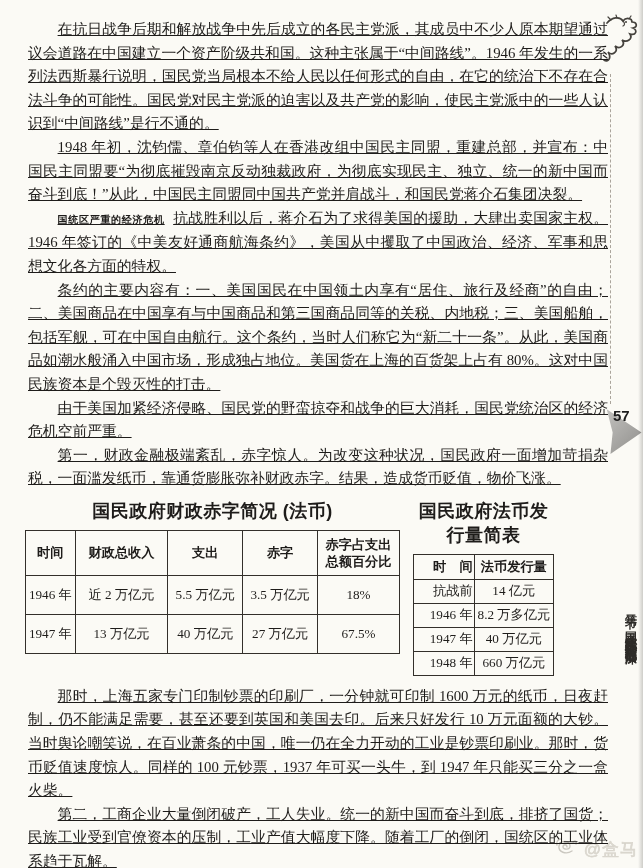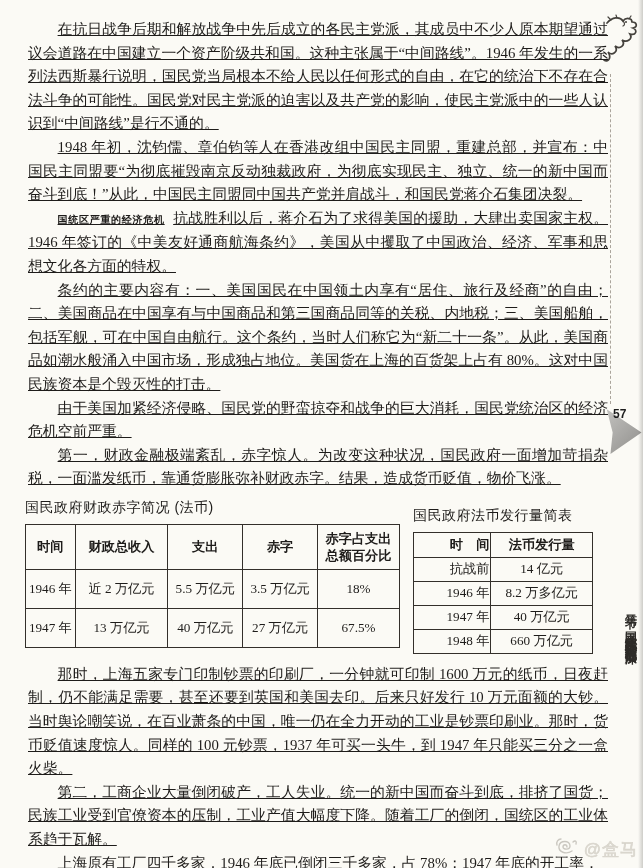--- a/index.html
+++ b/index.html
@@ -13,48 +13,48 @@
   }
   .content{position:absolute;left:28px;top:18px;width:580px;}
   .para{font-size:14.8px;line-height:23.6px;text-align:justify;text-indent:2em;margin:0;text-decoration:underline;}
   .section-heading{
     font-family:"Liberation Sans","DejaVu Sans",sans-serif;font-weight:bold;
     font-size:10px;margin-right:0.85em;letter-spacing:0.5px;
   }
   
   .tables-row{display:flex;align-items:flex-start;margin:8px 0 9px -3px;}
   .table-title{
-    font-family:"Liberation Sans","DejaVu Sans",sans-serif;
-    font-weight:normal;font-size:14px;margin-bottom:7px;letter-spacing:0.5px;
+    text-align:center;font-family:"Liberation Sans","DejaVu Sans",sans-serif;
+    font-weight:bold;font-size:18px;margin-bottom:7px;letter-spacing:0.5px;
   }
   .tbl{border-collapse:collapse;width:100%;table-layout:fixed;}
   .tbl th,.tbl td{
     border:1.6px solid #332f2a;text-align:center;vertical-align:middle;
     font-size:13.2px;padding:1px 1px;background:#fbfaf5;
   }
   .tbl th{font-weight:bold;}
   .fiscal-wrap{width:375px;}
   .fiscal th{height:42px;line-height:17px;}
   .fiscal td{height:36px;}
   .fiscal .c0{width:13%;}.fiscal .c1{width:25%;}.fiscal .c2{width:20%;}.fiscal .c3{width:20%;}.fiscal .c4{width:22%;}
-  .currency-wrap{width:180px;margin-left:13px;margin-top:8px;}
+  .currency-wrap{width:141px;margin-left:13px;}
   .currency th{height:22px;}
   .currency td{height:21px;}
   .currency .c0{width:43%;text-align:right;}.currency .c1{width:57%;}
   
   .dragon{position:absolute;right:2px;top:13px;width:42px;height:58px;}
   .margin-divider{position:absolute;right:32px;top:74px;height:330px;width:0;border-left:1px dashed #aaa49b;}
   .page-tab{position:absolute;right:0;top:404px;width:37px;height:52px;}
   .page-tab .shape{
     position:absolute;inset:0;background:linear-gradient(135deg,#c6c5c2,#8d8c89);
     clip-path:polygon(2% 10%, 96% 55%, 12% 96%, 18% 55%);
   }
   .page-tab .num{
     position:absolute;left:7px;top:3px;font-family:"Liberation Sans",sans-serif;
-    font-weight:bold;font-size:12px;color:#1c1c1c;
+    font-weight:bold;font-size:15px;color:#1c1c1c;
   }
   .side-title{
     position:absolute;right:4px;top:604px;writing-mode:vertical-rl;text-orientation:upright;
     font-family:"Liberation Sans","DejaVu Sans",sans-serif;font-weight:bold;
     font-size:12px;letter-spacing:1.5px;color:#2e2c29;white-space:nowrap;
   }
   .watermark{
     position:absolute;right:5px;bottom:5px;display:flex;align-items:center;gap:3px;
     opacity:0.55;
   }

